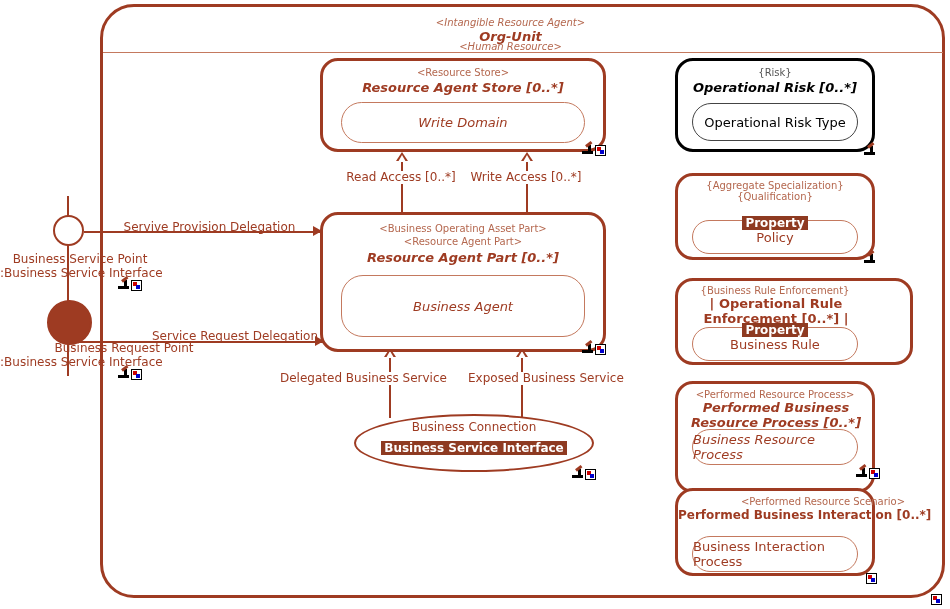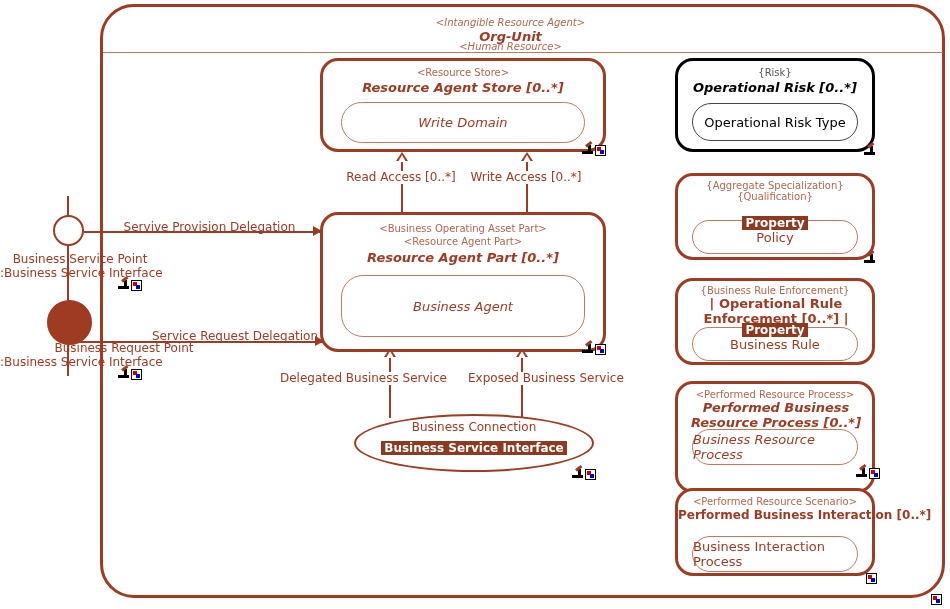--- a/index.html
+++ b/index.html
@@ -205,21 +205,21 @@
   </div>
   <div class="abs" style="left:675px;top:212px;width:200px;text-align:center;">
     <span class="chip">Property</span>
   </div>
   <div class="hook" style="left:864px;top:254px;">
     <div class="hb"></div>
       <div class="hv"></div>
       <div class="hd"></div>
   </div>
 
-  <div class="node" style="left:675px;top:278px;width:200px;height:87px;">
+  <div class="node" style="left:675px;top:278px;width:238px;height:87px;">
     <div class="t stereo2" style="left:0;top:4px;width:194px;">{Business Rule Enforcement}</div>
     <div class="t nameB wrap" style="left:3px;top:16px;width:190px;">| Operational Rule Enforcement [0..*] |</div>
     <div class="inner" style="left:14px;top:46px;width:166px;height:34px;">
       <span class="inner-p" style="color:#9e3b22;">Business Rule</span>
     </div>
   </div>
   <div class="abs" style="left:675px;top:319px;width:200px;text-align:center;">
     <span class="chip">Property</span>
   </div>
 
@@ -235,21 +235,21 @@
       <div class="hv"></div>
       <div class="hd"></div>
   </div>
   <div class="gicon" style="left:869px;top:468px;">
     <div class="sq"></div>
       <div class="pr"></div>
       <div class="pb"></div>
   </div>
 
   <div class="node" style="left:675px;top:488px;width:200px;height:88px;">
-    <div class="t stereo2" style="left:0;top:5px;width:194px;">&lt;Performed Resource Scenario&gt;</div>
+    <div class="t stereo2" style="left:0;top:5px;width:194px;padding-left:48px;">&lt;Performed Resource Scenario&gt;</div>
     <div class="t nameB" style="left:0;top:18px;width:194px;font-size:12px;">Performed Business Interaction [0..*]</div>
     <div class="inner" style="left:14px;top:45px;width:166px;height:36px;">
       <span class="inner-p" style="color:#9e3b22;">Business Interaction Process</span>
     </div>
   </div>
   <div class="gicon" style="left:866px;top:573px;">
     <div class="sq"></div>
       <div class="pr"></div>
       <div class="pb"></div>
   </div>

